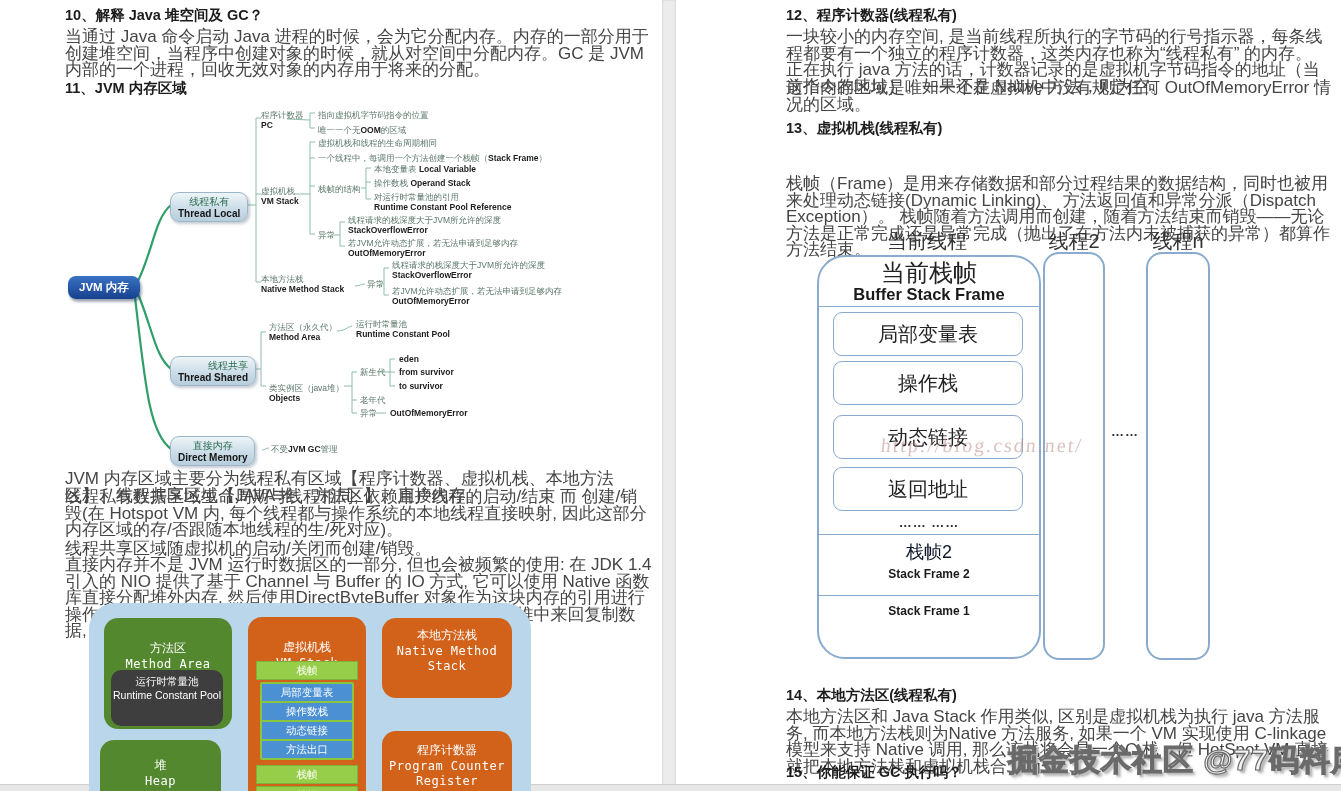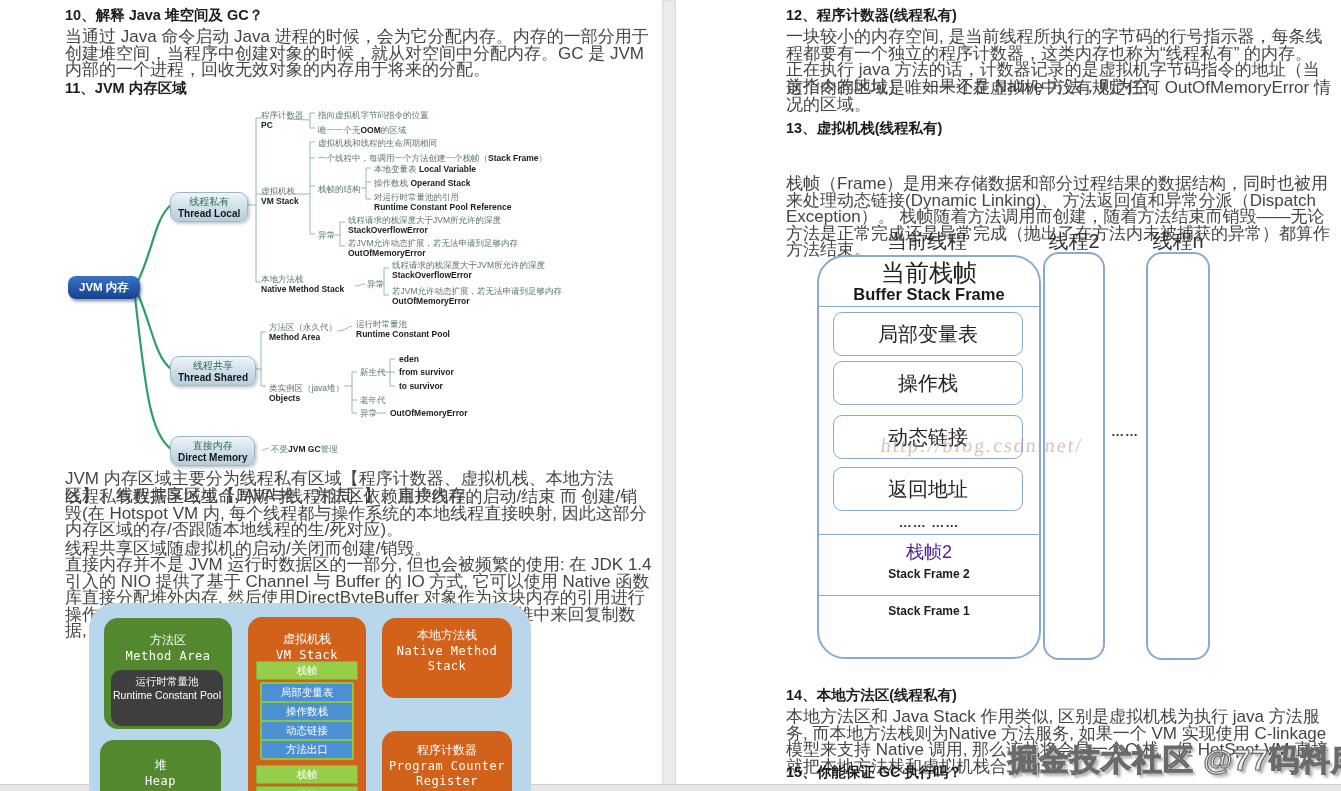--- a/index.html
+++ b/index.html
@@ -31,21 +31,21 @@
   .mm-label .zh{display:block;}
   .mm-label .en{display:block;font-weight:bold;color:#1d1d1d;}
   .mm-label .bi{display:inline;font-weight:bold;color:#1d1d1d;}
   .mm-label .ni{display:inline;}
 
   
   .memdiagram{position:absolute;left:24px;top:603px;width:442px;height:215px;background:#b9d6eb;border-radius:26px;}
   .md-box{position:absolute;border-radius:14px;color:#fff;text-align:center;}
   .md-green{background:#54882e;}
   .md-orange{background:#d2611a;}
-  .md-title{font-size:12px;line-height:15.5px;padding-top:15px;}
+  .md-title{font-size:12px;line-height:15.5px;padding-top:23px;}
   .mono{font-family:"DejaVu Sans Mono",monospace;letter-spacing:.5px;}
   .md-dark{position:absolute;left:7px;top:52px;width:112px;height:52px;background:#3e3e3e;border-radius:10px;
     font-size:10.5px;line-height:14px;padding-top:4px;}
   .md-bar{position:absolute;left:8px;width:100px;height:17px;background:#96ce49;border:1px solid #7db33a;
     color:#fff;font-size:10.5px;line-height:16px;text-align:center;}
   .md-bluewrap{position:absolute;left:12px;top:65px;width:90px;background:#89c53e;padding:2px;border-radius:2px;}
   .md-row{height:17px;background:#4b90d2;color:#fff;font-size:10.5px;line-height:17px;margin-bottom:2px;text-align:center;}
   .md-row:last-child{margin-bottom:0;}
 
   
@@ -54,21 +54,21 @@
   .sd-main{position:absolute;left:2px;top:27px;width:220px;height:400px;border:2px solid #8aabcd;border-radius:28px;background:#fff;}
   .sd-col{position:absolute;top:24px;height:404px;border:2px solid #8aabcd;border-radius:16px;background:#fff;}
   .sd-top{position:absolute;left:0;right:0;top:4px;text-align:center;}
   .sd-top .zh{display:block;font-size:24px;color:#222;line-height:23px;}
   .sd-top .en{display:block;font-size:16.5px;font-weight:bold;color:#1a1a1a;line-height:20px;}
   .sd-div{position:absolute;left:0;right:0;border-top:1.5px solid #8aabcd;}
   .sd-box{position:absolute;left:14px;width:188px;height:42px;border:1.5px solid #8aabcd;border-radius:9px;
     font-size:20px;color:#222;text-align:center;line-height:42px;background:#fff;}
   .sd-dots{position:absolute;text-align:center;font-weight:bold;color:#333;font-size:13px;letter-spacing:1px;}
   .sd-frame{position:absolute;left:0;right:0;text-align:center;}
-  .sd-frame .zh{display:block;font-size:18px;color:#4c1d95;line-height:24px;}
+  .sd-frame .zh{display:block;font-size:18px;color:#0f172a;line-height:24px;}
   .sd-frame .en{display:block;font-size:12px;font-weight:600;color:#1a1a1a;line-height:20px;}
   .csdn-mark{position:absolute;left:66px;top:206px;font-family:"Liberation Serif","DejaVu Serif",serif;
     font-size:20px;color:rgba(190,140,140,.55);letter-spacing:2px;white-space:nowrap;transform:skewX(-6deg);}
 
   .big-watermark{position:absolute;left:1008px;top:740px;z-index:6;font-size:30px;font-weight:bold;
     color:#f2f2f2;-webkit-text-stroke:1.2px #6a6a6a;letter-spacing:1px;white-space:nowrap;
     text-shadow:2px 2px 0 #bdbdbd,3px 3px 3px rgba(0,0,0,.35);}
 </style>
 </head>
 <body>
@@ -104,21 +104,21 @@
         <path d="M 197 352 C 200 352 201 350 204 350"></path>
       </g>
     </svg>
 
     <div class="mm-root" style="left:3px;top:178px;">JVM 内存</div>
 
     <div class="mm-node" style="left:105px;top:94px;">
       <span class="zh">线程私有</span>
       <span class="en">Thread Local</span>
     </div>
-    <div class="mm-node" style="left:105px;top:258px;">
+    <div class="mm-node" style="left:105px;top:258px;text-align:right;">
       <span class="zh">线程共享</span>
       <span class="en">Thread Shared</span>
     </div>
     <div class="mm-node" style="left:105px;top:338px;">
       <span class="zh">直接内存</span>
       <span class="en">Direct Memory</span>
     </div>
 
     <div class="mm-label" style="left:196px;top:12px;">
       <span class="zh">程序计数器</span>

